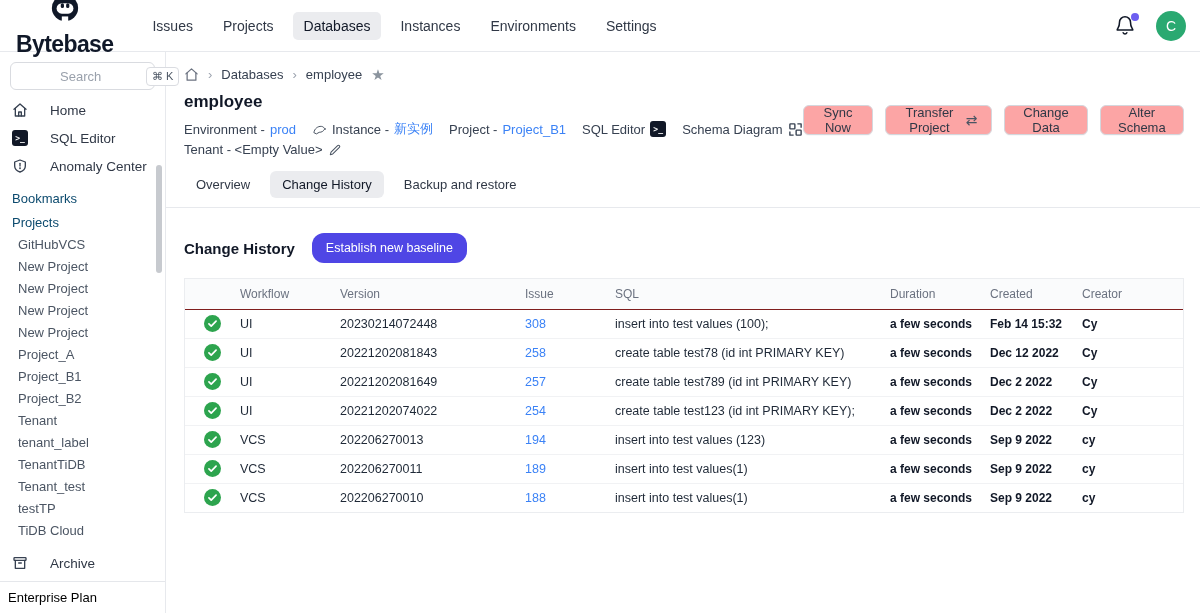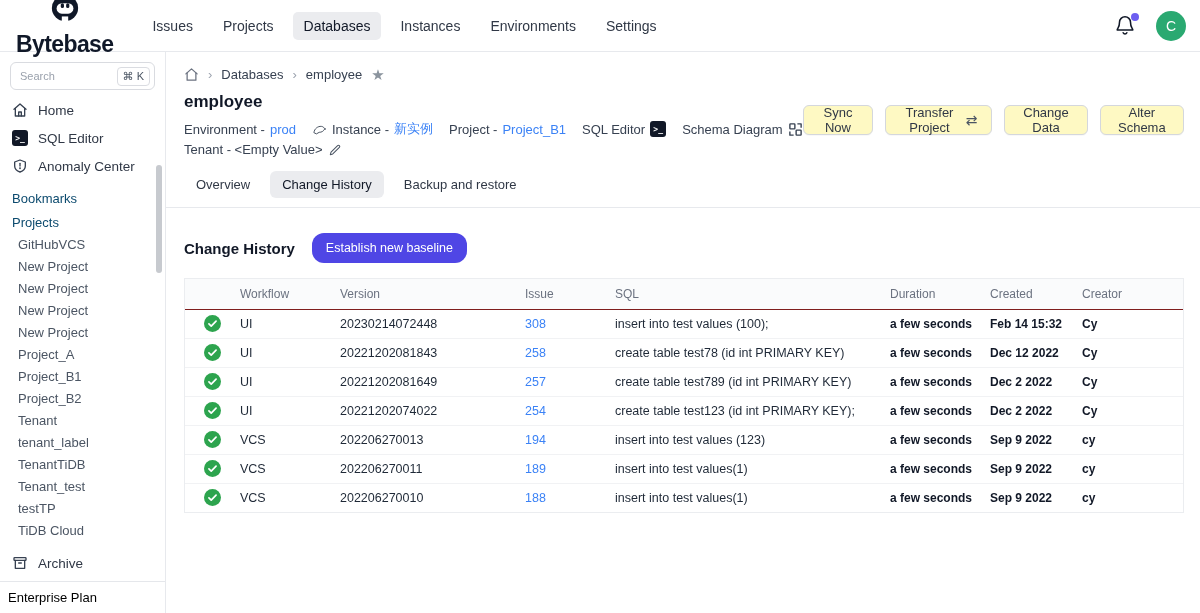--- a/index.html
+++ b/index.html
@@ -23,26 +23,26 @@
 
   
   .body-row { display:flex; height:561px; }
   .sidebar { width:166px; border-right:1px solid #e7e9ed; display:flex; flex-direction:column;
     position:relative; flex-shrink:0; }
   .main { flex:1; overflow:hidden; }
 
   
   .search-wrap { margin:10px 10px 6px 10px; height:28px; border:1px solid #d9dbe0; border-radius:6px;
     display:flex; align-items:center; padding:0 4px 0 9px; background:#fff; }
-  .search-input { border:none; outline:none; width:86px; font-size:11px; color:#374151;
-    font-family:"Liberation Sans", sans-serif; }
+  .search-input { border:none; outline:none; width:86px; font-size:13px; color:#374151;
+    font-family:"Liberation Sans", sans-serif;margin-left:40px; }
   .search-input::placeholder { color:#9aa1ac; }
   .kbd { margin-left:auto; border:1px solid #dadce1; border-radius:4px; font-size:11px; color:#4b5563;
     padding:2px 5px; background:#fff; white-space:nowrap; }
-  .snav-item { display:flex; align-items:center; gap:10px; height:28px; padding:0 12px;
+  .snav-item { display:flex; align-items:center; gap:22px; height:28px; padding:0 12px;
     font-size:13.5px; color:#303846; cursor:pointer; }
   .snav-item svg { flex-shrink:0; }
   .term-icon { width:16px; height:16px; background:#111827; border-radius:3px; color:#fff;
     font-size:8px; font-weight:700; display:flex; align-items:center; justify-content:center;
     font-family:"DejaVu Sans Mono", monospace; letter-spacing:0; }
   .side-label { font-size:13px; color:#0c4a6e; padding:0 12px; height:24px; display:flex; align-items:center; }
   .side-label.bm { margin-top:6px; }
   .proj-item { font-size:13px; color:#4b5563; height:22px; line-height:22px; padding-left:18px;
     cursor:pointer; white-space:nowrap; }
   .sidebar-bottom { margin-top:auto; }
@@ -59,21 +59,21 @@
   .star { color:#8b949e; font-size:15px; line-height:1; cursor:pointer; }
   .page-head { display:flex; align-items:flex-start; justify-content:space-between;
     padding:10px 16px 0 18px; }
   .page-title { font-size:17px; font-weight:700; color:#111827; }
   .meta-row { display:flex; align-items:center; gap:16px; margin-top:8px; font-size:13px; color:#374151; }
   .meta-row.second { margin-top:4px; }
   .meta-group { display:flex; align-items:center; gap:5px; white-space:nowrap; }
   .meta-link { color:#3b82f6; cursor:pointer; }
   .swap-glyph { font-size:14px; color:#4b5563; }
   .actions { display:flex; gap:12px; margin-top:13px; }
-  .btn { height:30px; padding:0 14px; background:#fef9c3; border:1px solid #d4d7dd; border-radius:6px;
+  .btn { height:30px; padding:0 14px; background:#fca5a5; border:1px solid #d4d7dd; border-radius:6px;
     font-size:13px; color:#303846; display:flex; align-items:center; gap:7px; cursor:pointer;
     font-family:"Liberation Sans", sans-serif; box-shadow:0 1px 1px rgba(0,0,0,0.03); }
 
   
   .tabs-row { display:flex; gap:8px; margin-top:14px; padding:0 16px 9px 18px;
     border-bottom:1px solid #e7e9ed; }
   .tab { font-size:13px; color:#303846; padding:6px 12px; border-radius:6px; cursor:pointer; }
   .tab.active { background:#ebecef; color:#111827; }
 
   

